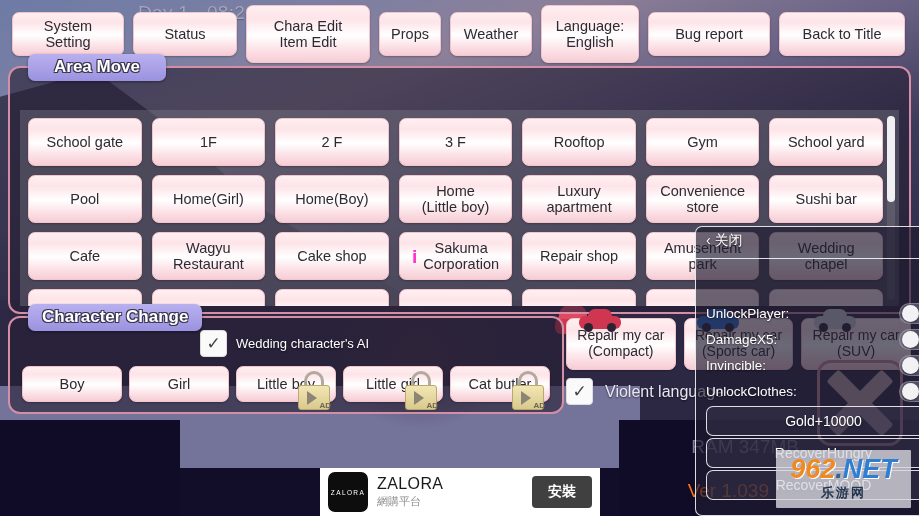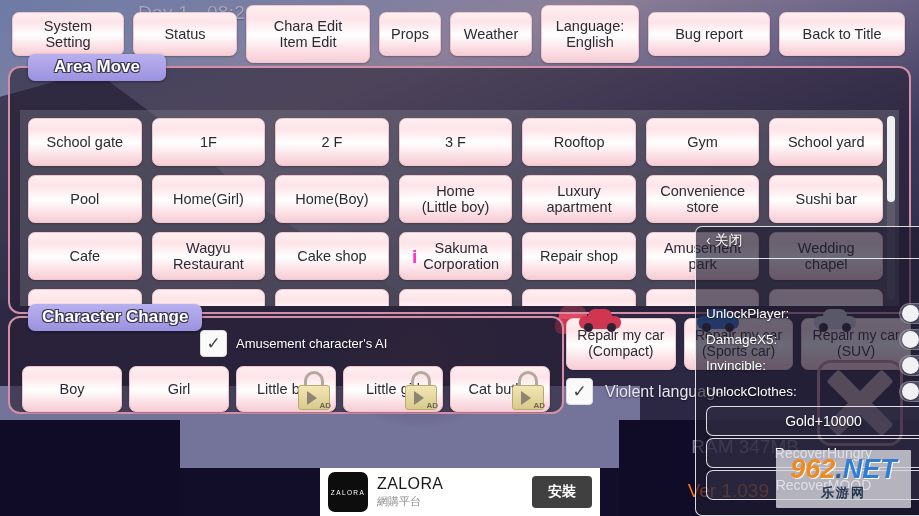--- a/index.html
+++ b/index.html
@@ -117,21 +117,21 @@
   #charWin { left:8px; top:316px; width:556px; height:98px; }
   #charWin .win-title { padding:3px 14px 4px 14px; }
   .char-head { position:absolute; left:190px; top:12px; display:flex; align-items:center; gap:9px; }
   .chk {
     width:27px; height:27px; background:#fafafa; border:1px solid #ddd; border-radius:4px;
     display:flex; align-items:center; justify-content:center;
     color:#444; font-size:17px; cursor:pointer;
   }
   .char-head .lbl { color:#fff; font-size:13px; text-shadow:0 1px 2px rgba(0,0,0,.6); }
   .char-row { position:absolute; left:12px; right:12px; top:48px; display:flex; gap:7px; }
-  .char-row .gbtn { flex:1; height:46px; position:relative; overflow:visible;justify-content:center; }
+  .char-row .gbtn { flex:1; height:36px; position:relative; overflow:visible;justify-content:center; }
   .lockbadge {
     position:absolute; right:2px; top:4px; width:38px; height:40px; pointer-events:none;
   }
   .lockbadge .shackle {
     position:absolute; left:9px; top:0; width:20px; height:17px;
     border:3.2px solid #a9a396; border-bottom:none; border-radius:10px 10px 0 0;
     opacity:.9;
   }
   .lockbadge .body {
     position:absolute; left:3px; top:14px; width:32px; height:25px;
@@ -310,21 +310,21 @@
       </div>
     <div class="scroll-track"></div>
     <div class="scroll-thumb"></div>
   </div>
 </div>
 
 <div class="win" id="charWin">
   <div class="win-title">Character Change</div>
   <div class="char-head">
     <div class="chk">✓</div>
-    <div class="lbl">Amusement character's AI</div>
+    <div class="lbl">Wedding character's AI</div>
   </div>
   <div class="char-row" id="charRow">
       <div class="gbtn"><span>Boy</span></div>
       <div class="gbtn"><span>Girl</span></div>
       <div class="gbtn"><span>Little boy</span><div class="lockbadge"><div class="shackle"></div><div class="body"></div><div class="play"></div><div class="ad">AD</div></div></div>
       <div class="gbtn"><span>Little girl</span><div class="lockbadge"><div class="shackle"></div><div class="body"></div><div class="play"></div><div class="ad">AD</div></div></div>
       <div class="gbtn"><span>Cat butler</span><div class="lockbadge"><div class="shackle"></div><div class="body"></div><div class="play"></div><div class="ad">AD</div></div></div>
     </div>
 </div>
 

